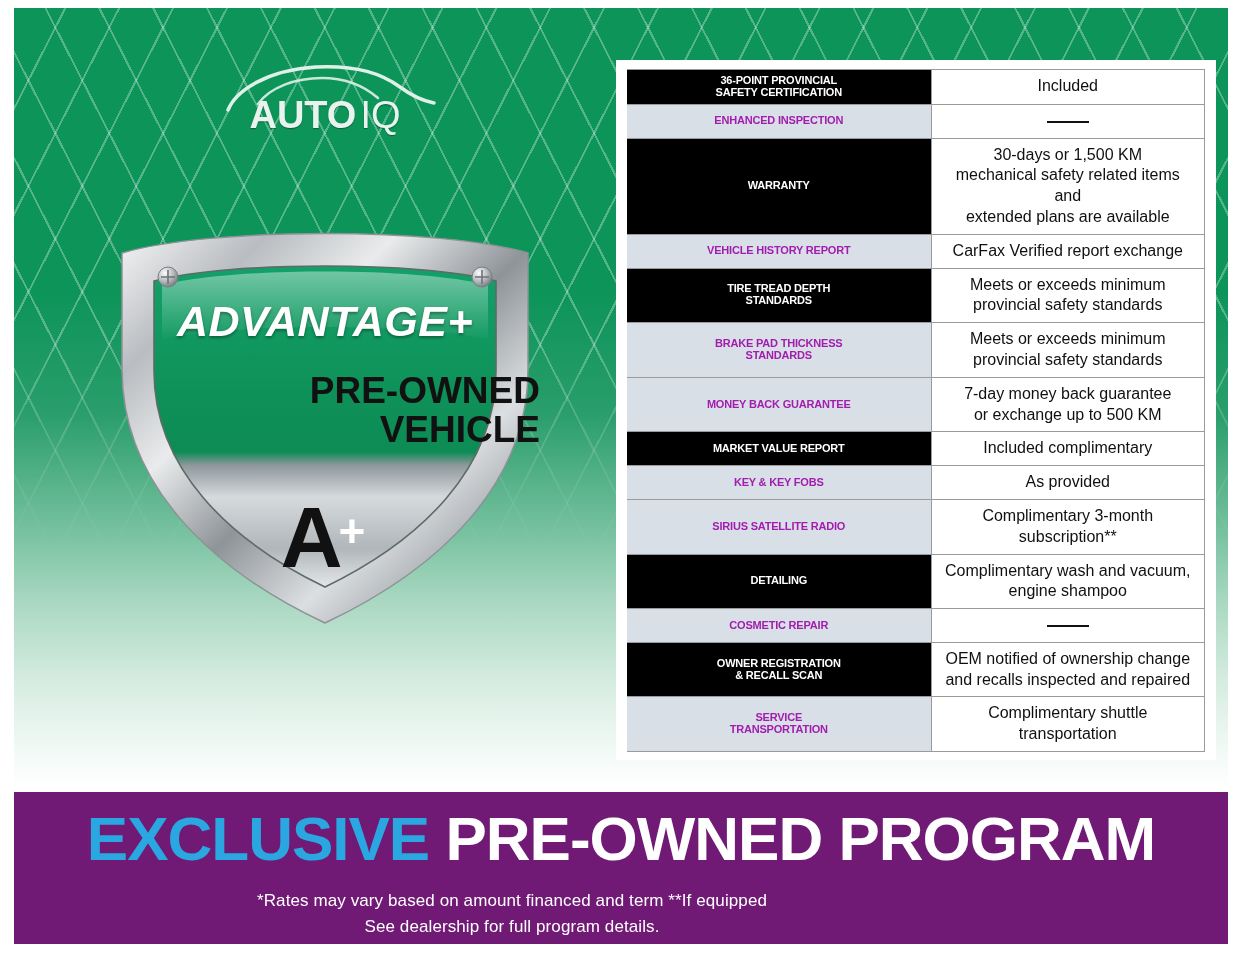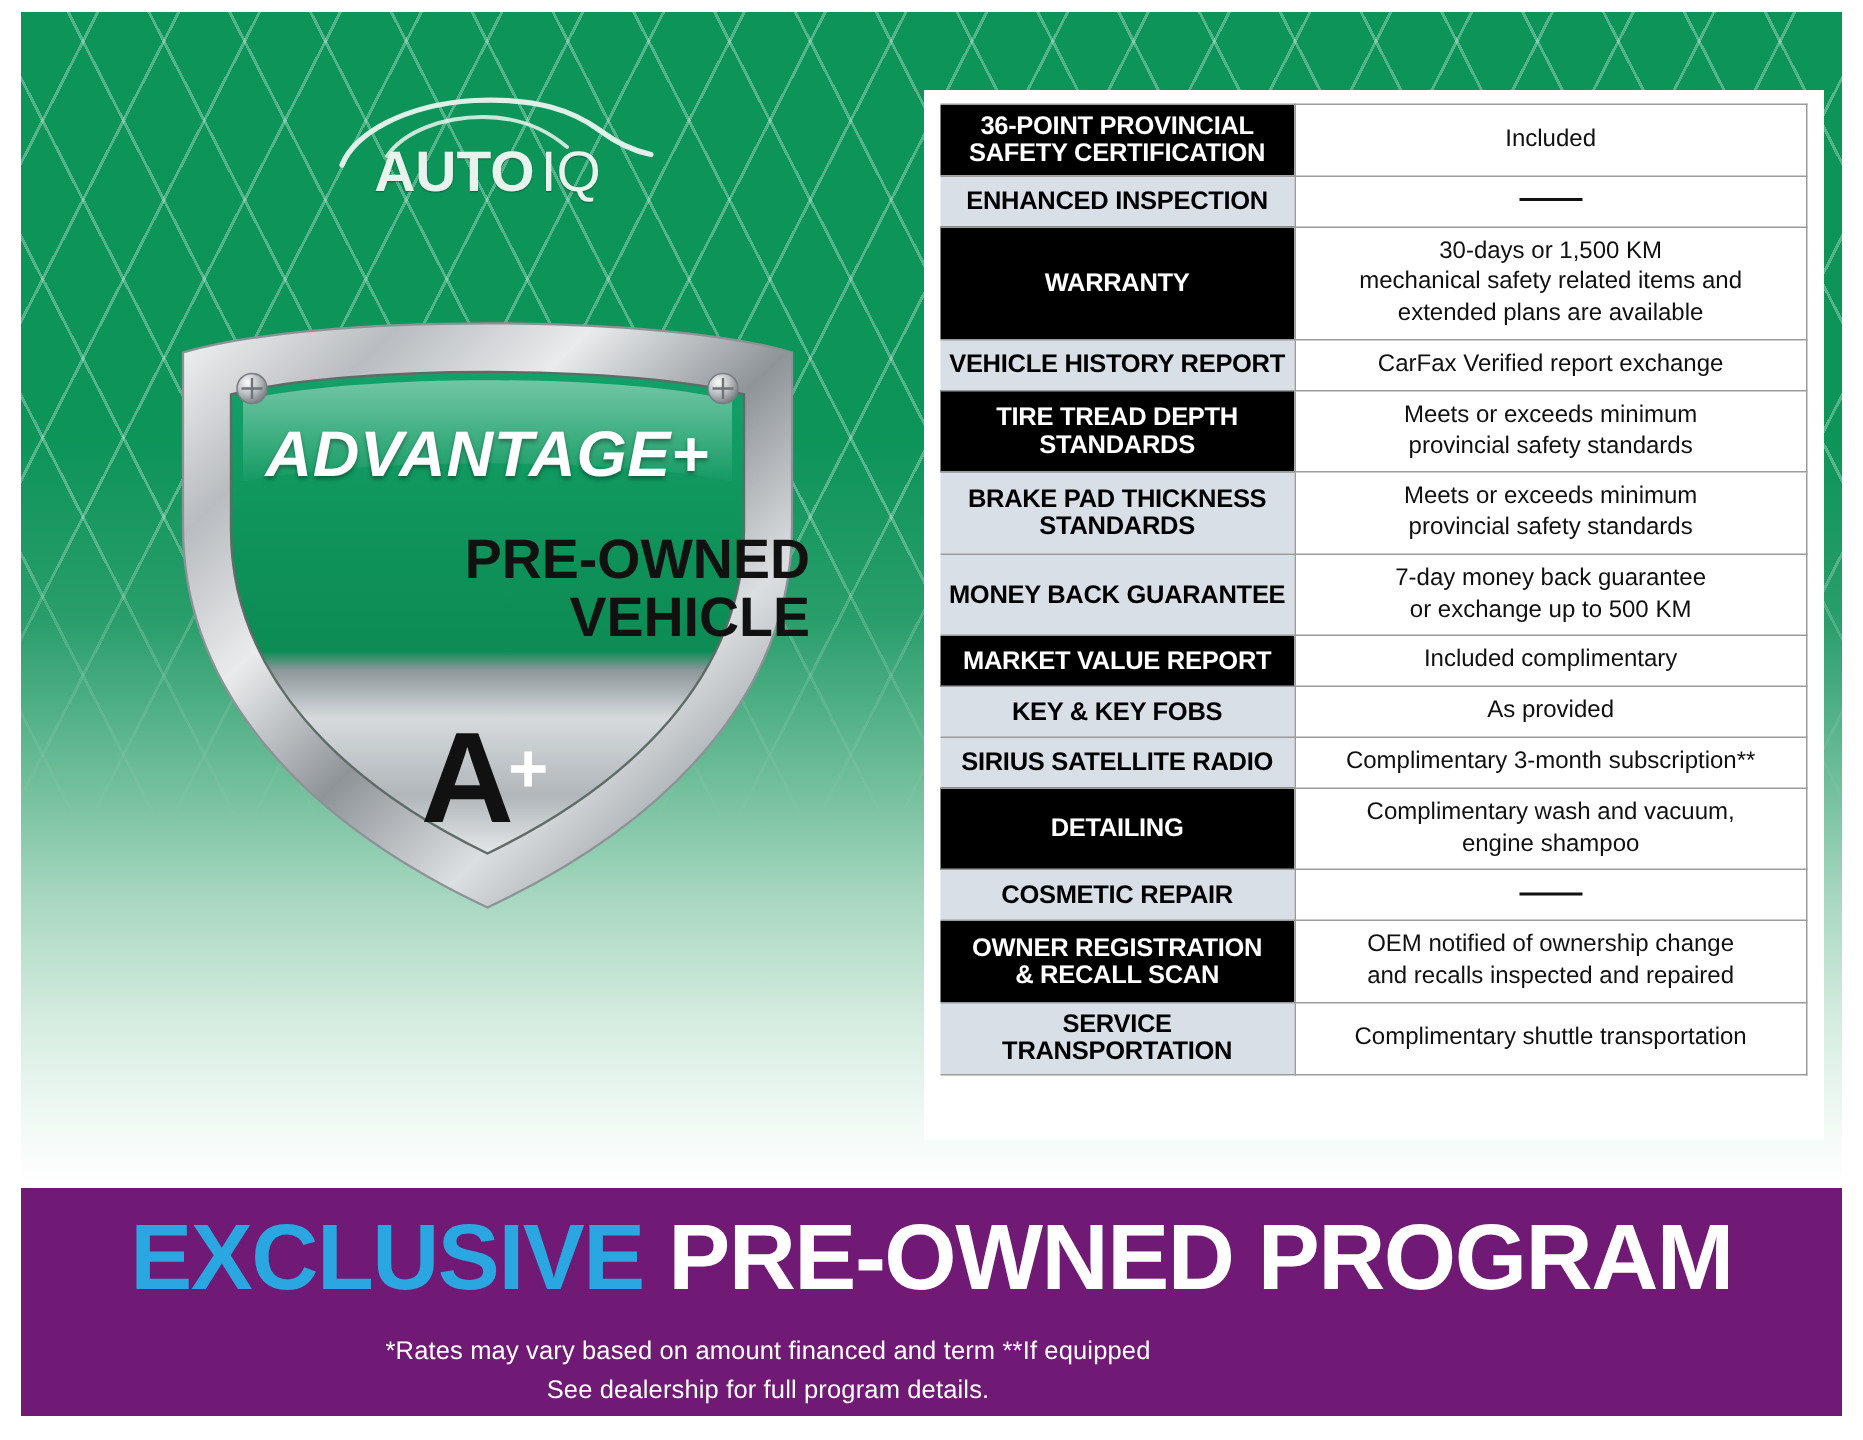--- a/index.html
+++ b/index.html
@@ -81,21 +81,21 @@
     color: #e8f3ee;
     text-shadow: 0 1px 1px rgba(0,0,0,0.35);
   }
   .autoiq-text .b { font-weight: bold; margin-top: 28px; }
   .autoiq-text .l { font-weight: 300; margin-left: 4px; }
 
   
   .shield-wrap {
     position: absolute;
     left: 96px;
-    top: 193px;
+    top: 211px;
     width: 430px;
     height: 410px;
   }
   .shield-svg { position: absolute; left:0; top:0; }
 
   .shield-text {
     position: absolute;
     left: 0; top: 0;
     width: 430px; height: 410px;
     pointer-events: none;
@@ -158,39 +158,39 @@
     top: 9px;
     width: 578px;
     border-collapse: collapse;
     table-layout: fixed;
   }
   .feat-table td {
     border: 1px solid #9b9b9b;
     vertical-align: middle;
   }
   .feat-table td.lbl {
-    width: 236px;
-    text-align: center;
-    font-weight: bold;
-    font-size: 17px;
+    width: 304px;
+    text-align: center;
+    font-weight: bold;
+    font-size: 11px;
     line-height: 1.08;
     letter-spacing: -0.2px;
     padding: 5px 4px;
     border-left: none;
   }
   .feat-table td.val {
     text-align: center;
     font-size: 16px;
     line-height: 1.3;
     color: #101010;
     background: #ffffff;
     padding: 6px 10px;
   }
   tr.dark td.lbl { background: #000000; color: #ffffff; }
-  tr.light td.lbl { background: #d9dfe6; color: #000000; margin-left: 11px; }
+  tr.light td.lbl { background: #d9dfe6; color: #a21caf; margin-left: 11px; }
 
   .dash {
     display: inline-block;
     width: 42px;
     height: 2px;
     background: #111;
     vertical-align: middle;
   }
 
   

